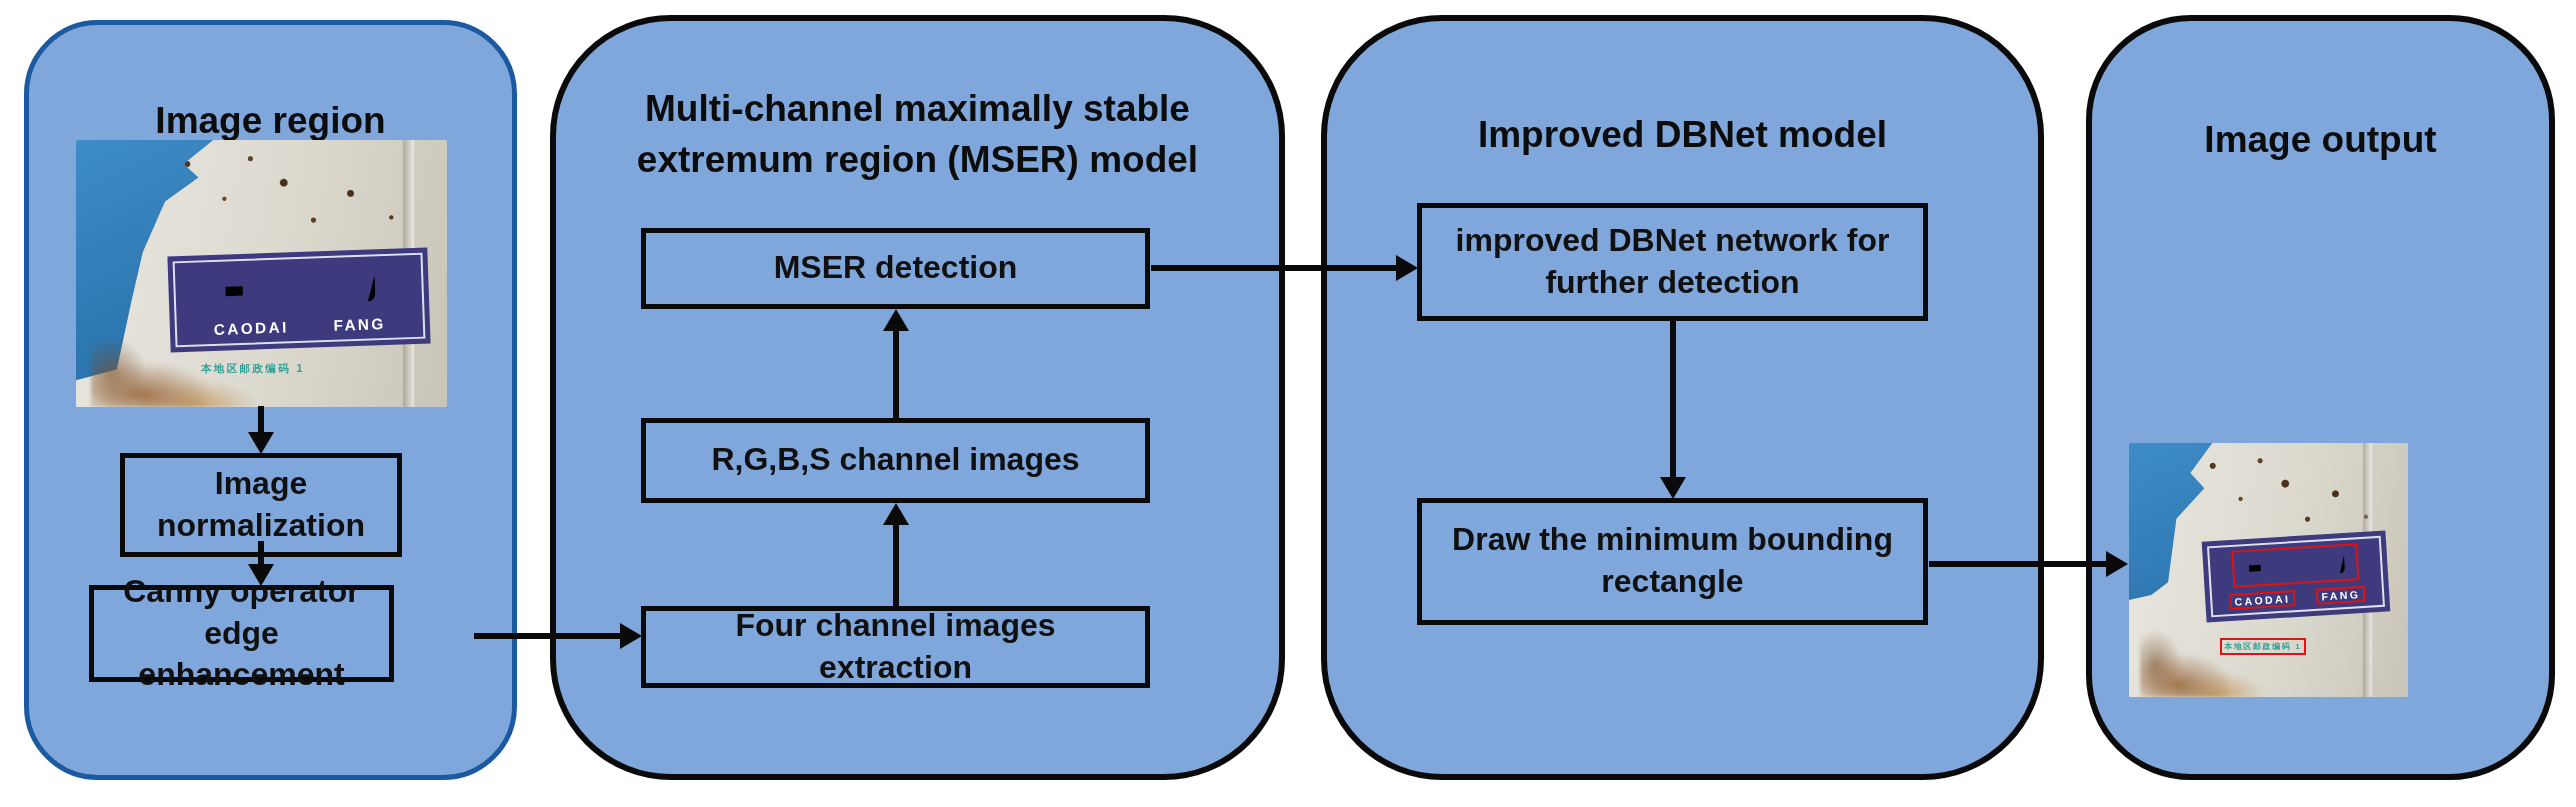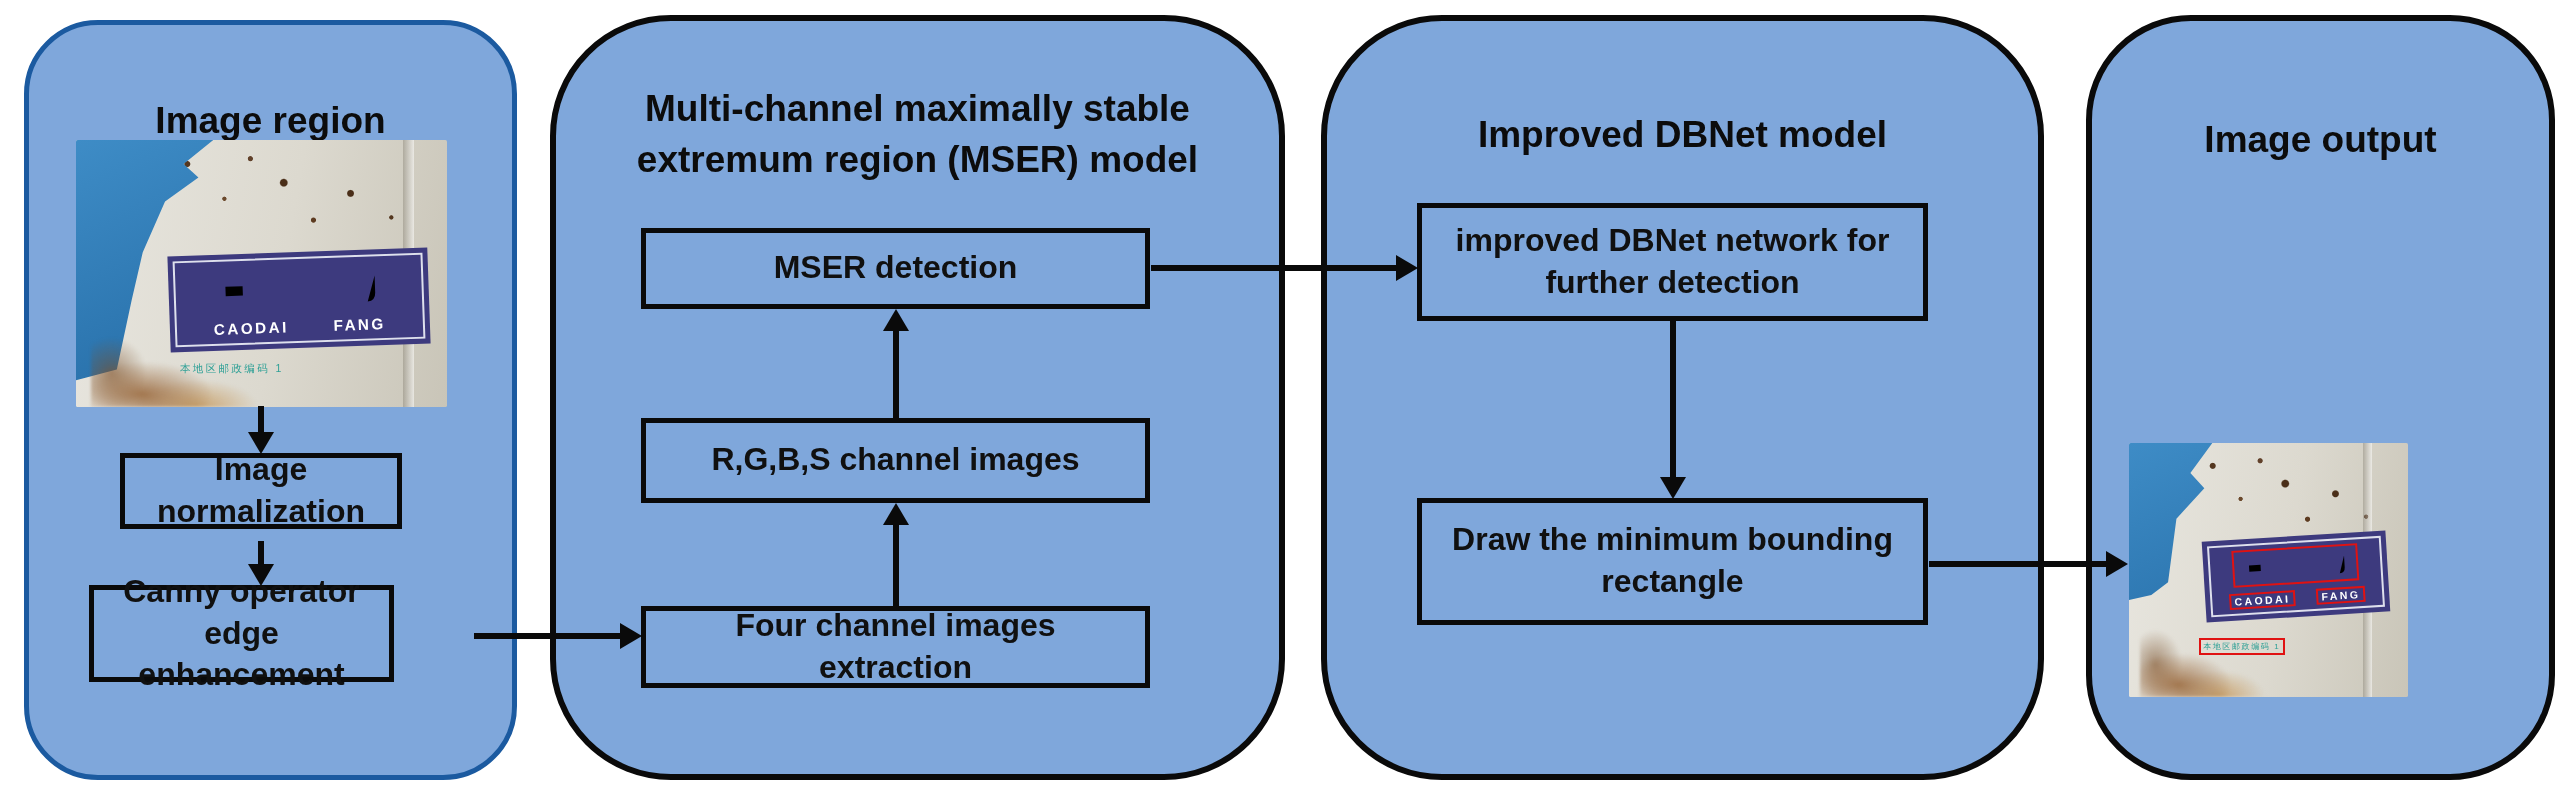--- a/index.html
+++ b/index.html
@@ -18,21 +18,21 @@
   #p1 .panel-title{top:39px;}
   #p2 .panel-title{top:32px;padding:0 56px;}
   #p3 .panel-title{top:58px;}
   #p4 .panel-title{top:63px;}
 
   
   .node{position:absolute;box-sizing:border-box;border:5.6px solid #0a0a0a;
         display:flex;align-items:center;justify-content:center;text-align:center;
         font-weight:bold;font-size:32px;line-height:1.3;color:#101010;padding:3.2px 14.5px;}
 
-  #box-norm {left:91px;top:428px;width:282px;height:76px;}
+  #box-norm {left:91px;top:428px;width:282px;height:104px;}
   #box-canny{left:60px; top:560px;width:305px;height:97px;}
   #box-mser {left:85px;top:207px;width:509px;height:81px;}
   #box-rgbs {left:85px;top:397px;width:509px;height:85px;}
   #box-four {left:85px;top:585px;width:509px;height:82px;}
   #box-dbnet{left:90px;top:182px;width:511px;height:118px;}
   #box-draw {left:90px;top:477px;width:511px;height:127px;}
 
   
   .shaft{position:absolute;background:#0a0a0a;}
   .head{position:absolute;width:0;height:0;}
@@ -75,22 +75,22 @@
   .photo.input  .cn-row{gap:21px;margin-top:3.2px;}
   .photo.output .cn-row{gap:11.3px;}
   .glyph{display:block;}
   .photo.input  .glyph{width:43px;height:43px;}
   .photo.output .glyph{width:29px;height:29px;}
 
   .latin-row{display:flex;justify-content:center;color:#ffffff;font-weight:bold;letter-spacing:2.4px;}
   .photo.input  .latin-row{gap:45px;font-size:15.3px;margin-top:8px;}
   .photo.output .latin-row{gap:21px;font-size:10.5px;margin-top:6.4px;}
 
-  .footnote{position:absolute;color:#2FA096;font-weight:normal;white-space:nowrap;
-            filter:blur(0.6px);overflow:hidden;}
+  .footnote{position:absolute;color:#2FA096;font-weight:bold;white-space:nowrap;
+            filter:blur(0.6px);overflow:hidden;margin-left:21px;}
   .photo.input  .footnote{left:28%;top:83%;font-size:10.5px;letter-spacing:2.4px;max-width:55%;}
   .photo.output .footnote{left:25%;top:77%;font-size:8px;letter-spacing:1.6px;max-width:52%;}
 
   
   .det{border:2.4px solid #E01212;}
   .photo.output .cn-row.det{padding:1.6px 6.4px;}
   .latin-row .det{padding:0 3.2px;}
   .footnote.det{padding:0.8px 2.4px;}
 </style>
 </head>

